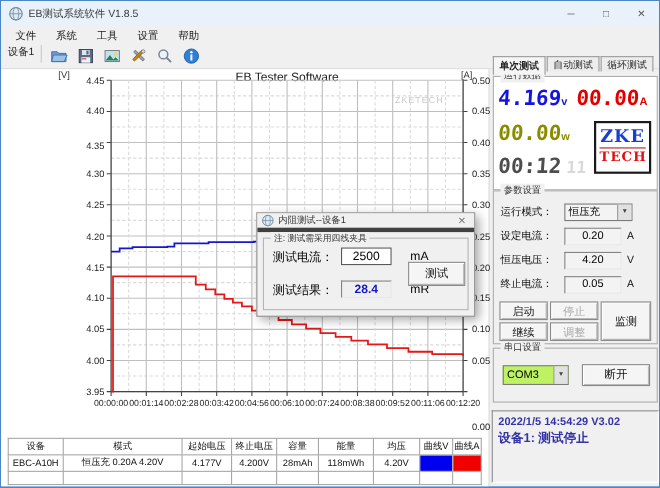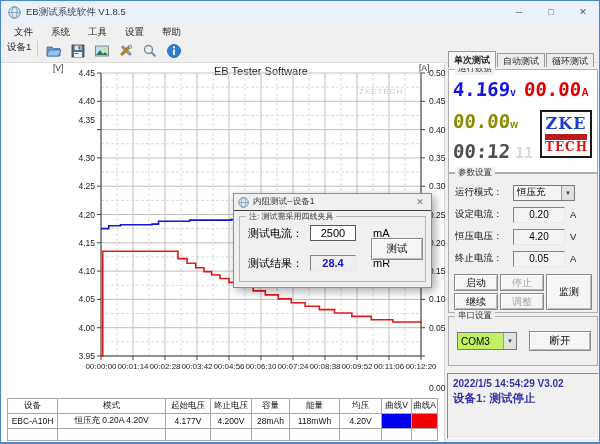--- a/index.html
+++ b/index.html
@@ -34,34 +34,34 @@
   .ytick{position:absolute;font-size:8.5px;color:#222;height:10px;line-height:10px;}
   .ytick.l{left:58px;width:36px;text-align:right;}
   .ytick.r{left:428px;width:28px;text-align:left;}
   .xtick{position:absolute;top:299px;width:44px;text-align:center;font-size:8px;color:#222;}
   
   .result-table{position:absolute;left:6px;top:335px;border-collapse:collapse;background:#fff;}
   .result-table th,.result-table td{border:1px solid #a8a8a8;font-size:8.5px;font-weight:normal;color:#111;text-align:center;padding:0;height:15px;white-space:nowrap;overflow:hidden;}
   .result-table .empty td{height:12px;}
   
   .right-panel{position:absolute;left:443px;top:62px;right:0;bottom:0;background:#f0f0f0;border-left:1px solid #d6d6d6;z-index:0;}
-  .tabs{position:absolute;left:447px;top:50px;display:flex;align-items:center;z-index:5;}
+  .tabs{position:absolute;left:447px;top:50px;display:flex;align-items:flex-start;z-index:5;}
   .tab{font-size:9px;color:#222;background:#ededed;border:1px solid #9a9a9a;border-bottom:none;padding:1px 5px;height:14px;line-height:12px;margin-right:1px;}
   .tab.active{background:#f5f5f5;height:17px;line-height:15px;font-weight:bold;}
   .groupbox{position:absolute;border:1px solid #adadad;}
   .group-label{position:absolute;top:-7px;left:6px;background:#f0f0f0;font-size:8.5px;color:#333;padding:0 3px;}
   .run-group{left:3px;top:6px;width:150px;height:104px;background:#ffffff;}
   .run-group .group-label{background:#f0f0f0;}
   .seg{font-family:"DejaVu Sans Mono",monospace;font-weight:bold;font-size:19px;letter-spacing:0px;display:inline-block;transform:skewX(-4deg);}
   .seg-unit{font-size:10px;font-weight:bold;vertical-align:baseline;}
   .seg.blue{color:#1414e0;} .seg.red{color:#e00000;} .seg.olive{color:#8b8b00;} .seg.gray{color:#4d4d4d;} .seg.dim{color:#d9d9d9;}
   .run-row{position:absolute;left:4px;white-space:nowrap;}
   .zke-logo{position:absolute;right:5px;top:40px;width:52px;height:48px;border:2px solid #1a1a1a;background:#fff;text-align:center;padding-top:3px;}
   .zke-top{font-family:"DejaVu Serif",serif;font-weight:bold;font-size:16px;color:#1a3fd0;letter-spacing:1px;line-height:18px;}
-  .zke-bottom{font-family:"DejaVu Serif",serif;font-weight:bold;font-size:12px;color:#e01010;letter-spacing:1px;line-height:14px;border-top:6px solid #b91c1c;margin:1px 3px 0 3px;}
+  .zke-bottom{font-family:"DejaVu Serif",serif;font-weight:bold;font-size:12px;color:#e01010;letter-spacing:1px;line-height:14px;border-top:1px solid #b91c1c;margin:1px 3px 0 3px;}
   .param-group{left:3px;top:110px;width:150px;height:140px;background:#f0f0f0;}
   .param-row{position:absolute;left:6px;height:17px;display:flex;align-items:center;white-space:nowrap;}
   .param-label{font-size:9.5px;color:#111;width:58px;}
   .field{border:1px solid;border-color:#848484 #e8e8e8 #e8e8e8 #848484;background:#f3f3f3;font-size:10px;color:#000;text-align:center;width:52px;height:16px;line-height:14px;}
   .combo{border:1px solid #7a7a7a;background:#f3f3f3;width:62px;height:16px;display:flex;align-items:center;font-size:9.5px;color:#000;}
   .combo .combo-val{flex:1;padding-left:3px;}
   .combo .arrow{width:13px;height:100%;background:#e1e1e1;border-left:1px solid #9a9a9a;font-size:6px;color:#444;display:flex;align-items:center;justify-content:center;}
   .unit{font-size:9.5px;color:#111;margin-left:5px;}
   .btn{background:#f5f5f5;border:1px solid #8a8a8a;box-shadow:inset 1px 1px 0 #fff, inset -1px -1px 0 #b9b9b9;font-size:10px;color:#111;display:flex;align-items:center;justify-content:center;font-family:"Liberation Sans",sans-serif;}
   .btn.disabled{color:#a8a8a8;}
@@ -69,21 +69,21 @@
   .btn-monitor{grid-column:3;grid-row:1/3;}
   .serial-group{left:3px;top:253px;width:150px;height:50px;background:#f0f0f0;}
   .serial-row{position:absolute;left:8px;top:14px;display:flex;align-items:center;width:134px;justify-content:space-between;}
   .combo.port{width:60px;height:18px;background:#bef264;font-size:10px;}
   .btn.disconnect{width:62px;height:20px;font-size:10.5px;}
   .status-box{position:absolute;left:2px;top:310px;width:152px;height:66px;border:1px solid;border-color:#8a8a8a #ffffff #ffffff #8a8a8a;background:#f0f0f0;padding:4px 5px;}
   .status-line1{font-size:10px;font-weight:bold;color:#3434a8;white-space:nowrap;}
   .status-line2{font-size:11.5px;font-weight:bold;color:#3434a8;margin-top:2px;}
   
   .dialog{position:absolute;left:232px;top:192px;width:199px;height:95px;background:#f0f0f0;border:1px solid #8f8f8f;box-shadow:3px 3px 9px rgba(0,0,0,0.35);z-index:20;}
-  .dialog-titlebar{height:17px;background:#f0f0f0;border-bottom:1px solid #404040;display:flex;align-items:center;}
+  .dialog-titlebar{height:17px;background:#f0f0f0;border-bottom:4px solid #404040;display:flex;align-items:center;}
   .dialog-titlebar .app-icon{width:11px;height:11px;margin:0 4px 0 4px;}
   .dialog-title{font-size:8.5px;color:#333;}
   .dialog-close{margin-left:auto;width:22px;height:100%;display:flex;align-items:center;justify-content:center;font-size:9px;color:#777;}
   .dialog-group{position:absolute;left:5px;top:22px;right:5px;bottom:5px;border:1px solid #b5b5b5;}
   .dialog-group .group-label{font-size:8px;top:-6px;}
   .dlg-row{position:absolute;left:8px;display:flex;align-items:center;white-space:nowrap;}
   .dlg-label{font-size:11px;color:#000;width:62px;}
   .dlg-input{width:46px;height:16px;border:1px solid #5a5a5a;background:#fff;font-size:11px;color:#000;text-align:center;font-family:"Liberation Sans",sans-serif;padding:0;}
   .dlg-result{width:46px;height:16px;border:1px solid;border-color:#848484 #e8e8e8 #e8e8e8 #848484;background:#efefef;font-size:11px;font-weight:bold;color:#1414cc;text-align:center;line-height:15px;}
   .dlg-unit{font-size:11px;color:#000;margin-left:17px;}
@@ -244,21 +244,21 @@
         <line x1="230" y1="289" x2="230" y2="293" stroke="#444" stroke-width="1"></line>
         <line x1="262" y1="289" x2="262" y2="293" stroke="#444" stroke-width="1"></line>
         <line x1="294" y1="289" x2="294" y2="293" stroke="#444" stroke-width="1"></line>
         <line x1="326" y1="289" x2="326" y2="293" stroke="#444" stroke-width="1"></line>
         <polyline points="6,161.6500000000002 13.783783783783784,161.6500000000002 13.783783783783784,158.82000000000025 25.45945945945946,158.82000000000025 25.45945945945946,157.68799999999987 57.02702702702703,157.68799999999987 57.02702702702703,157.12200000000018 63.513513513513516,157.12200000000018 63.513513513513516,154.29200000000026 94.64864864864865,154.29200000000026 94.64864864864865,153.15999999999988 135.72972972972974,153.15999999999988 135.72972972972974,152.5940000000002 166,152.5940000000002 166,151.46200000000033 196.2702702702703,151.46200000000033 196.2702702702703,150.32999999999993 224.3783783783784,150.32999999999993 224.3783783783784,148.63199999999986 230.86486486486487,148.63199999999986 230.86486486486487,147.5 326,147.5 326,147.5" fill="none" stroke="#1717cf" stroke-width="1.6"></polyline>
         <polyline points="6,289 7.72972972972973,289 7.72972972972973,184.29 80.8108108108108,184.29 80.8108108108108,184.29 82.97297297297298,184.29 82.97297297297298,191.648 92.05405405405405,191.648 92.05405405405405,196.176 100.7027027027027,196.176 100.7027027027027,200.70399999999998 108.91891891891892,200.70399999999998 108.91891891891892,204.666 116.70270270270271,204.666 116.70270270270271,208.06199999999998 124.9189189189189,208.06199999999998 124.9189189189189,211.458 134,211.458 134,215.42 146.10810810810813,215.42 146.10810810810813,219.948 158.21621621621622,219.948 158.21621621621622,223.91 170.32432432432432,223.91 170.32432432432432,227.872 183.2972972972973,227.872 183.2972972972973,231.834 196.2702702702703,231.834 196.2702702702703,235.79600000000002 210.10810810810813,235.79600000000002 210.10810810810813,239.192 224.3783783783784,239.192 224.3783783783784,242.588 239.51351351351352,242.588 239.51351351351352,245.98399999999998 256.81081081081084,245.98399999999998 256.81081081081084,249.38 276.27027027027026,249.38 276.27027027027026,252.776 297.8918918918919,252.776 297.8918918918919,255.04 326,255.04 326,256.738" fill="none" stroke="#e51717" stroke-width="1.6"></polyline>
       </svg>
     <div id="left-ticks">
         <div class="ytick l" style="top: 5px;">4.45</div>
         <div class="ytick l" style="top: 33.3px;">4.40</div>
-        <div class="ytick l" style="top: 52px;">4.35</div>
+        <div class="ytick l" style="top: 64px;">4.35</div>
         <div class="ytick l" style="top: 89.9px;">4.30</div>
         <div class="ytick l" style="top: 118.2px;">4.25</div>
         <div class="ytick l" style="top: 146.5px;">4.20</div>
         <div class="ytick l" style="top: 174.8px;">4.15</div>
         <div class="ytick l" style="top: 203.1px;">4.10</div>
         <div class="ytick l" style="top: 231.4px;">4.05</div>
         <div class="ytick l" style="top: 259.7px;">4.00</div>
         <div class="ytick l" style="top: 288px;">3.95</div>
       </div>
     <div id="right-ticks">

